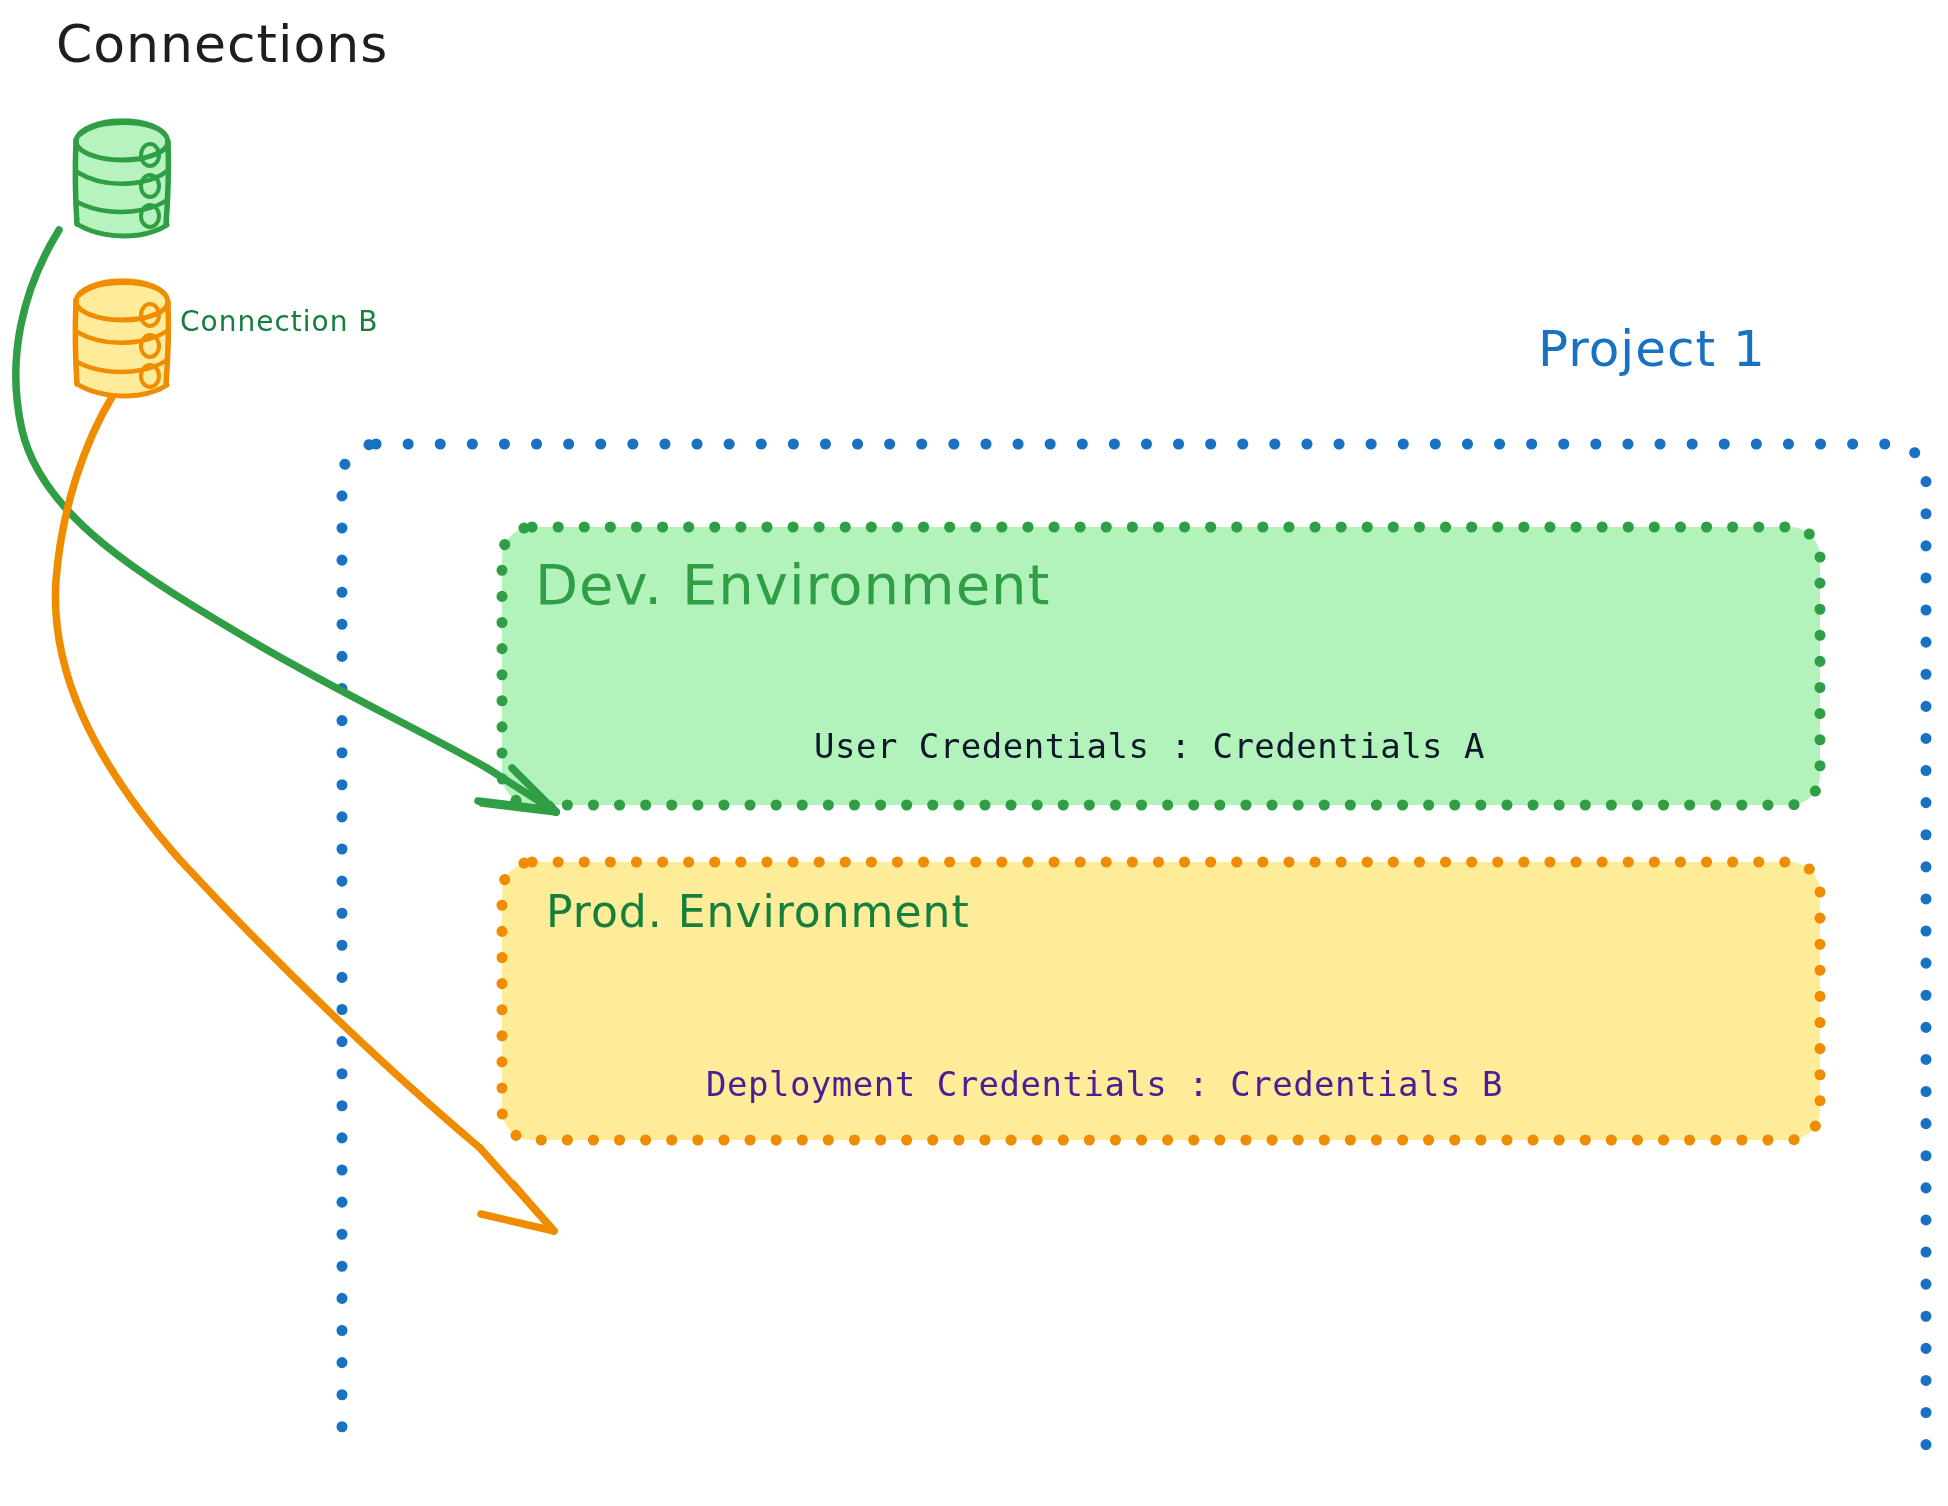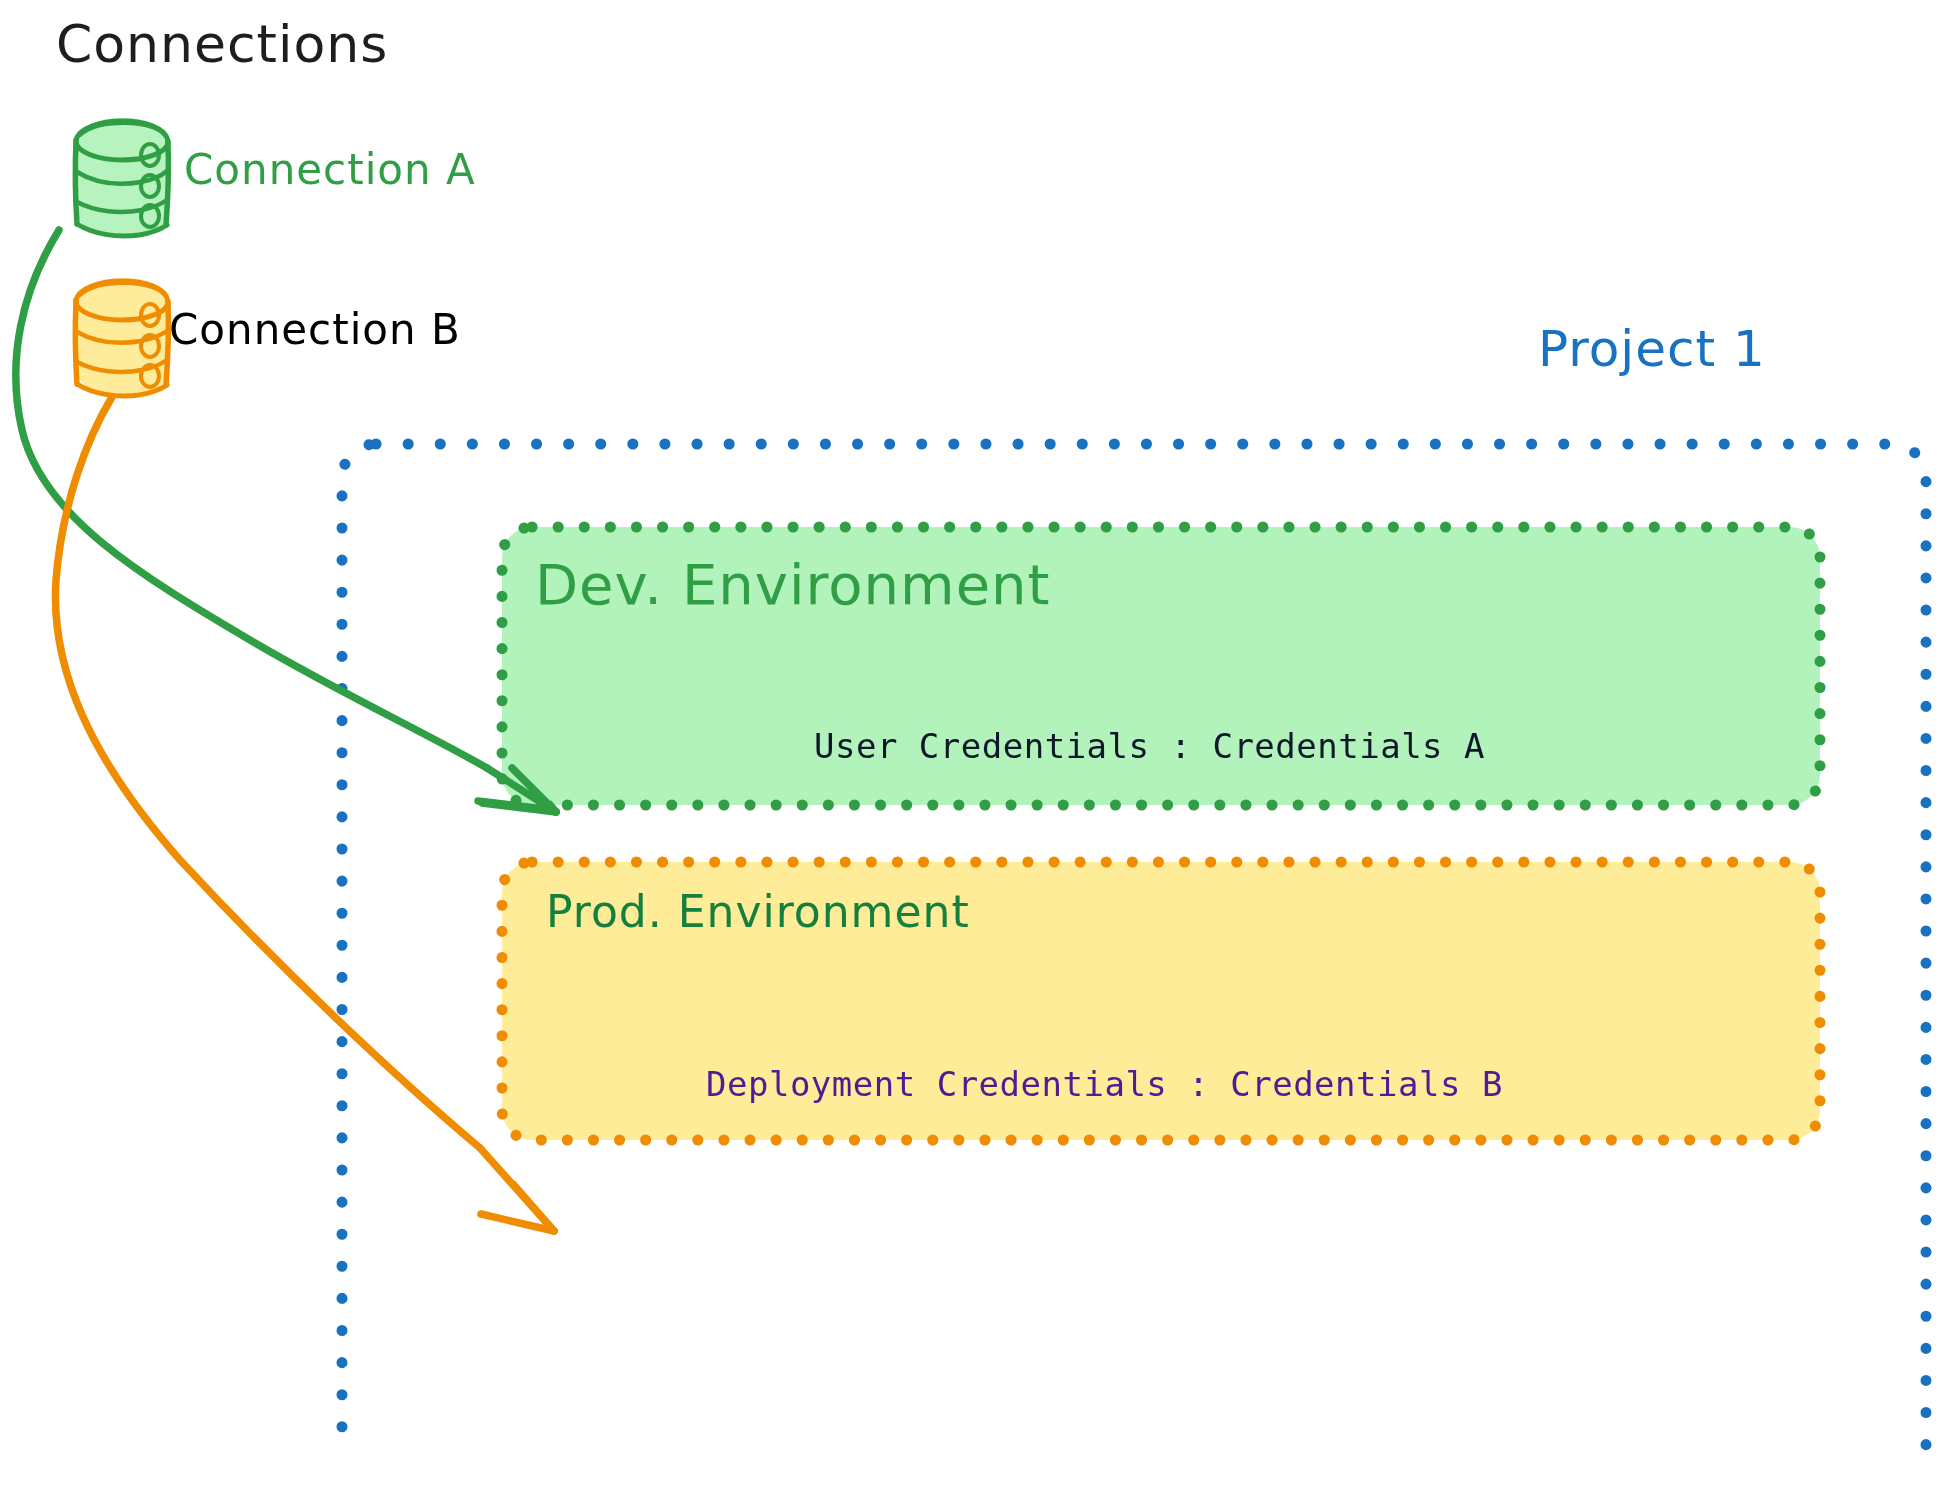--- a/index.html
+++ b/index.html
@@ -35,24 +35,24 @@
     font-size: 52px;
     color: #1e1e1e;
   }
   #label-connection-a {
     left: 184px;
     top: 145px;
     font-size: 42px;
     color: #2f9e44;
   }
   #label-connection-b {
-    left: 169px;
+    left: 180px;
     top: 305px;
-    font-size: 42px;
-    color: #000000;
+    font-size: 28px;
+    color: #15803d;
   }
   #label-project-1 {
     left: 1538px;
     top: 320px;
     font-size: 50px;
     color: #1971c2;
   }
   #label-dev-env {
     left: 535px;
     top: 552px;
@@ -165,21 +165,20 @@
                C280 968 390 1072 480 1148" fill="none" stroke="#f08c00" stroke-width="7.5" stroke-linecap="round" stroke-linejoin="round"></path>
       <path d="M480 1148 L554 1231" fill="none" stroke="#f08c00" stroke-width="7.5" stroke-linecap="round"></path>
       <path d="M554 1231 L513 1184" fill="none" stroke="#f08c00" stroke-width="7.5" stroke-linecap="round"></path>
       <path d="M554 1231 L481 1214" fill="none" stroke="#f08c00" stroke-width="7.5" stroke-linecap="round"></path>
     </g>
 
   </svg>
 
   <div class="hand-title" id="title-connections">Connections</div>
 
-  <div class="hand-title" id="label-connection-a">Connection A</div>
 
   <div class="hand-title" id="label-connection-b">Connection B</div>
 
   <div class="hand-title" id="label-project-1">Project 1</div>
 
   <div class="hand-title" id="label-dev-env">Dev. Environment</div>
 
   <div class="mono-cred" id="cred-dev">User Credentials : Credentials A</div>
 
   <div class="hand-title" id="label-prod-env">Prod. Environment</div>

